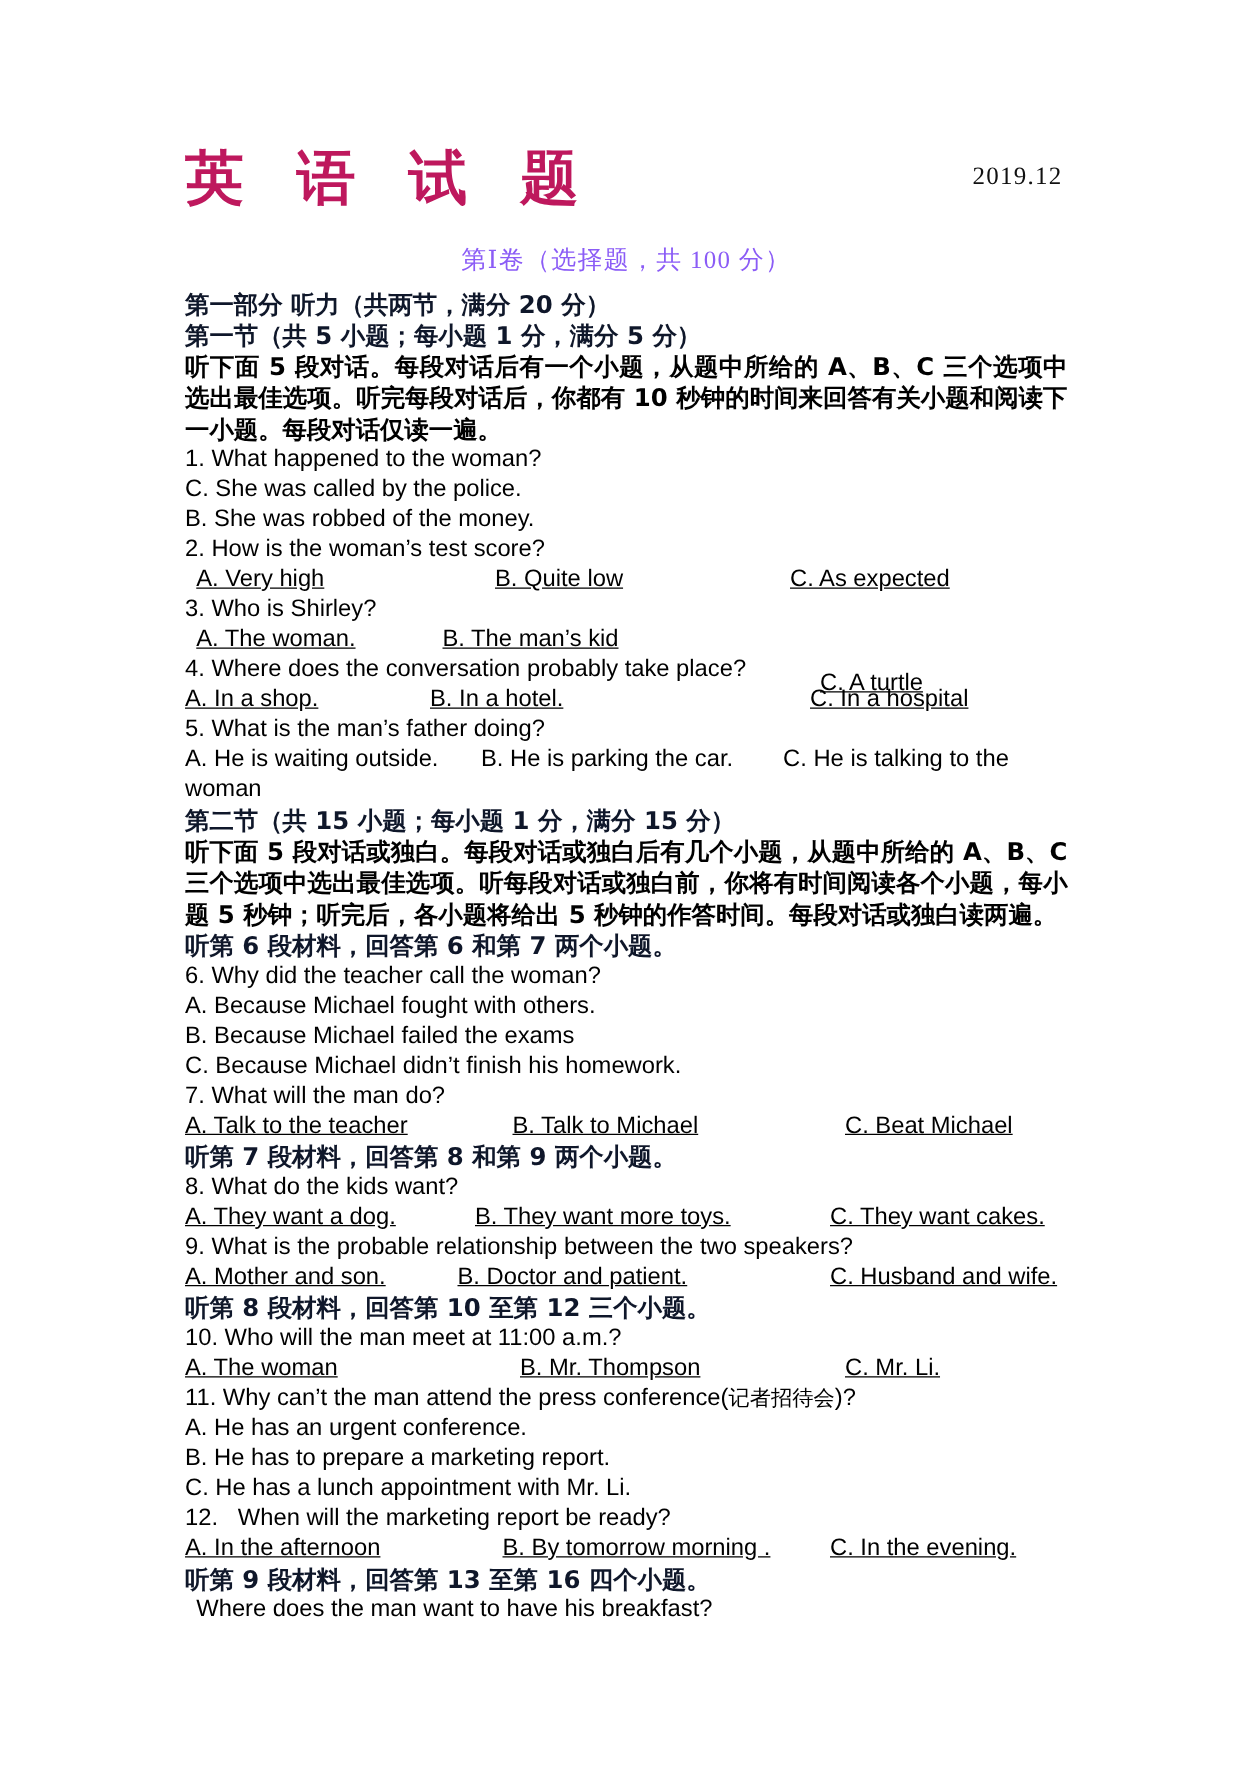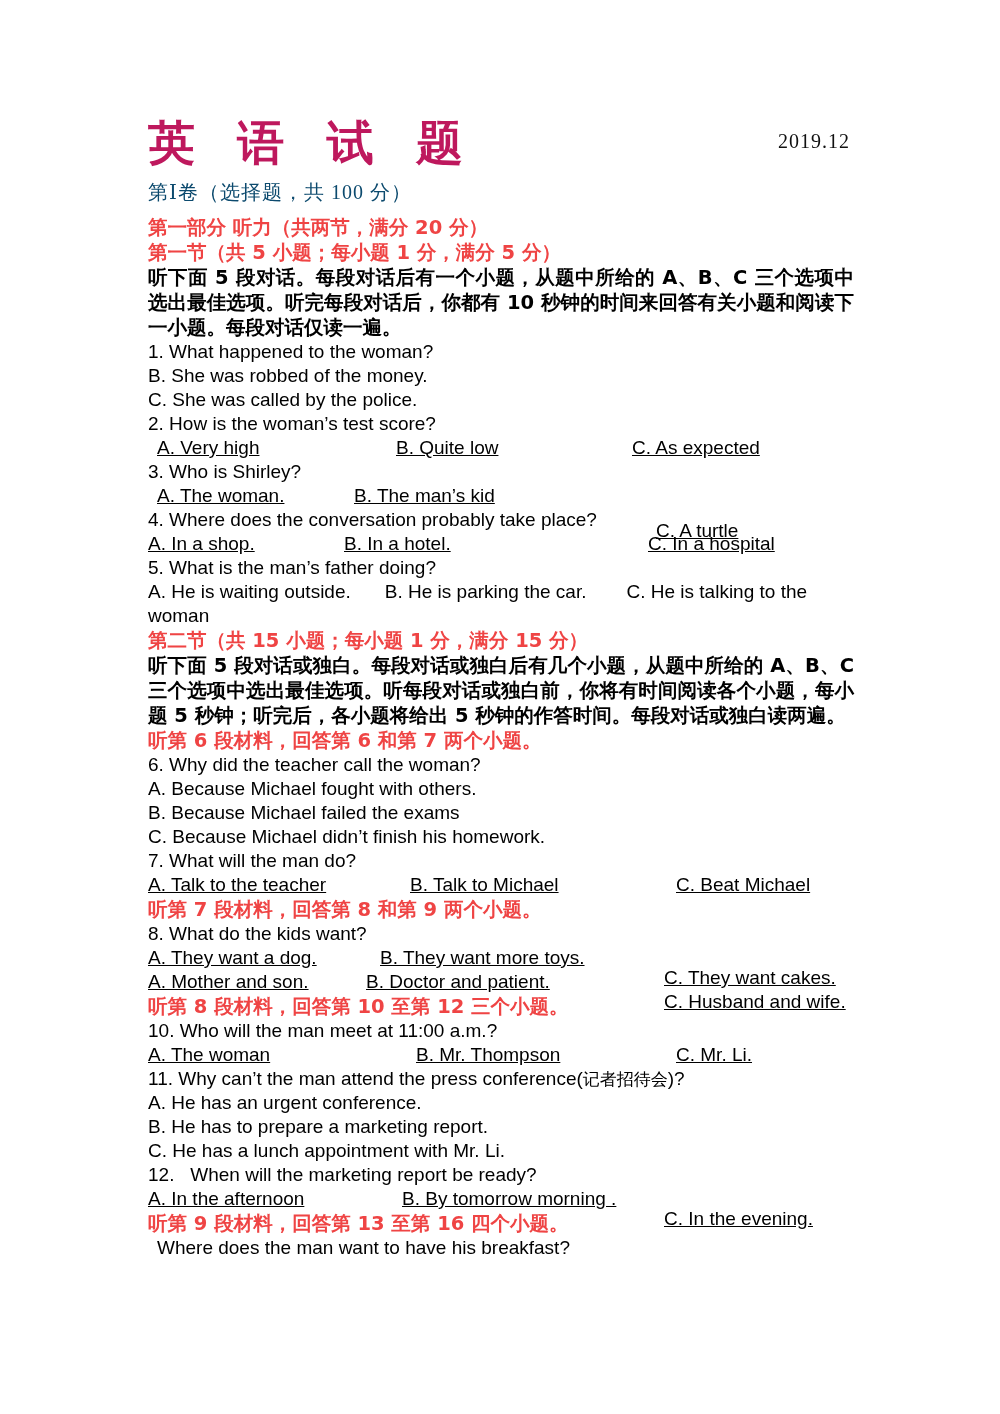--- a/index.html
+++ b/index.html
@@ -51,37 +51,37 @@
   .exam-date {
     position: absolute;
     right: 4px;
     top: 10px;
     font-family: "Liberation Serif", "DejaVu Serif", serif;
     font-size: 20px;
     letter-spacing: 1px;
     color: #111111;
   }
   .paper-part {
-    text-align: left;
+    text-align: center;
     font-family: "Liberation Serif", "DejaVu Serif", serif;
     font-size: 20px;
     line-height: 34px;
-    margin-top: 1px;
+    margin-top: 17px;
     margin-bottom: 6px;
     letter-spacing: 1px;
-    color: #0c4a6e;
+    color: #8b5cf6;
   }
 
   
   .cn {
     font-family: "DejaVu Sans", sans-serif;
     font-weight: bold;
     font-size: 19.5px;
     line-height: 25px;
-    color: #ef4444;
+    color: #0f172a;
     letter-spacing: 0px;
     text-align: justify;
   }
   .cn-block {
     font-family: "DejaVu Sans", sans-serif;
     font-weight: bold;
     font-size: 19.5px;
     line-height: 25px;
     color: #000000;
     text-align: justify;
@@ -112,21 +112,21 @@
   }
   .opts > span { position: absolute; top: 0; text-decoration: underline; }
   .oa { left: 0px; }
   .ob { left: 248px; }
   .oc { left: 484px; }
   .ob-w { left: 218px; }
   .ob-n { left: 196px; }
   .ob-m { left: 262px; }
   .oc-m { left: 500px; }
   .ob-k { left: 268px; }
-  .oc-k { left: 516px; margin-top: 20px; }
+  .oc-k { left: 516px; }
   .ob-j { left: 232px; }
   .oc-h { left: 528px; }
   .ob-g { left: 254px; }
   .oc-g { left: 508px; margin-top: 35px; }
   .ob-f { left: 206px; }
   .indent-1 { padding-left: 9px; }
   .cnlight {
     font-family: "DejaVu Sans", sans-serif;
     font-weight: normal;
     font-size: 17px;
@@ -142,22 +142,22 @@
       <div class="exam-title">英 语 试 题</div>
       <div class="exam-date">2019.12</div>
     </div>
     <div class="paper-part">第Ⅰ卷（选择题，共 100 分）</div>
 
     <div class="cn">第一部分 听力（共两节，满分 20 分）</div>
     <div class="cn">第一节（共 5 小题；每小题 1 分，满分 5 分）</div>
     <div class="cn-block">听下面 5 段对话。每段对话后有一个小题，从题中所给的 A、B、C 三个选项中选出最佳选项。听完每段对话后，你都有 10 秒钟的时间来回答有关小题和阅读下一小题。每段对话仅读一遍。</div>
 
     <div class="en">1. What happened to the woman?</div>
+    <div class="en">C. She was called by the police.</div>
     <div class="en">B. She was robbed of the money.</div>
-    <div class="en">C. She was called by the police.</div>
 
     <div class="en">2. How is the woman’s test score?</div>
     <div class="opts">
       <span class="oa indent-1">A. Very high</span>
       <span class="ob">B. Quite low</span>
       <span class="oc">C. As expected</span>
     </div>
 
     <div class="en">3. Who is Shirley?</div>
     <div class="opts">
@@ -194,20 +194,21 @@
 
     <div class="cn">听第 7 段材料，回答第 8 和第 9 两个小题。</div>
 
     <div class="en">8. What do the kids want?</div>
     <div class="opts">
       <span class="oa">A. They want a dog.</span>
       <span class="ob-j">B. They want more toys.</span>
       <span class="oc-k">C. They want cakes.</span>
     </div>
 
+    <div class="en">9. What is the probable relationship between the two speakers?</div>
     <div class="opts">
       <span class="oa">A. Mother and son.</span>
       <span class="ob-w">B. Doctor and patient.</span>
       <span class="oc-k">C. Husband and wife.</span>
     </div>
 
     <div class="cn">听第 8 段材料，回答第 10 至第 12 三个小题。</div>
 
     <div class="en">10. Who will the man meet at 11:00 a.m.?</div>
     <div class="opts">

